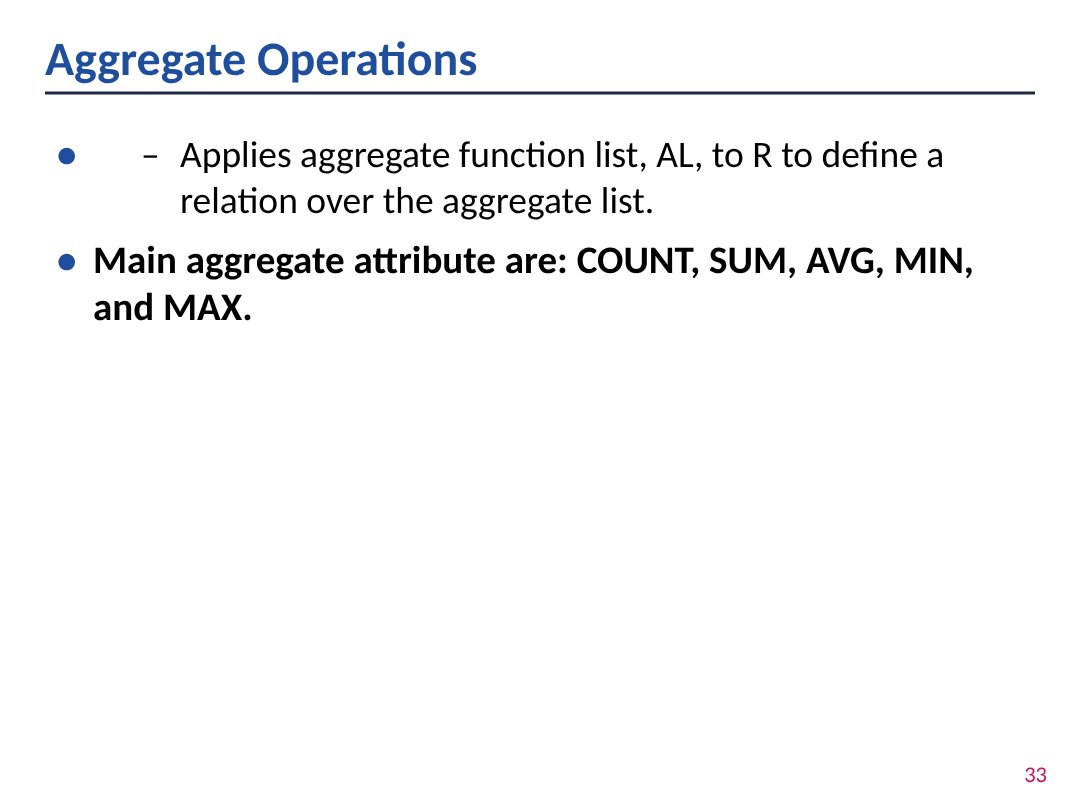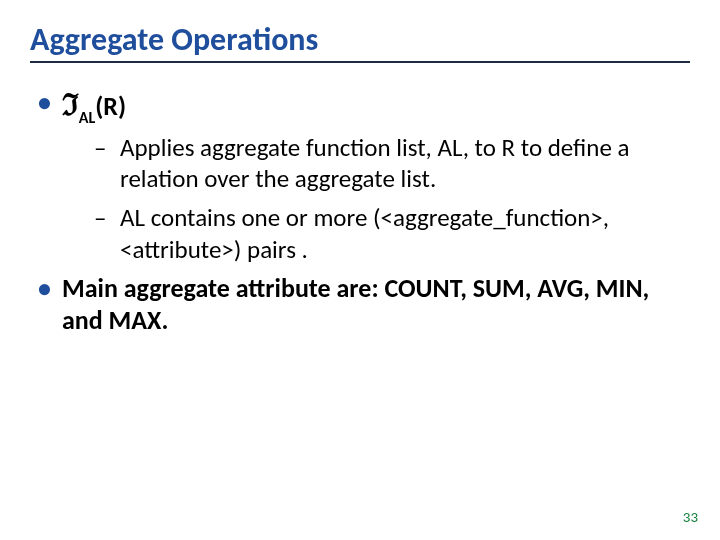--- a/index.html
+++ b/index.html
@@ -9,35 +9,31 @@
   ul.b1 { list-style: none; padding-left: 8px; }
   ul.b1 > li { position: relative; padding-left: 24px; font-size: 26px; line-height: 1.22; margin-bottom: 8px; font-weight: 700; }
   ul.b1 > li::before { content: "•"; position: absolute; left: 0; top: 0; color: #1f4e9c; font-size: 26px; }
   ul.b2 { list-style: none; padding-left: 32px; margin-top: 6px; }
   ul.b2 > li { position: relative; padding-left: 26px; font-size: 25px; line-height: 1.25; margin: 4px 0 8px 0; font-weight: 400; }
   ul.b2 > li::before { content: "–"; position: absolute; left: 0; top: 0; color: #000; }
   .formula { font-weight: 700; }
   .fsym { font-family: "Times New Roman", serif; font-size: 30px; }
   .sub { font-size: 16px; vertical-align: sub; position: relative; top: 2px; }
   .rest { font-size: 26px; }
-  .pagenum { position: absolute; right: 22px; bottom: 14px; font-size: 15px; color: #15803d; }
+  .pagenum { position: absolute; right: 22px; bottom: 14px; font-size: 15px; color: #be185d; }
 </style>
 </head>
 <body>
 
 <div class="slide">
   <div class="title">Aggregate Operations</div>
 
   <ul class="b1">
     <li>
-      <span class="formula">
-        <span class="fsym">ℑ</span><span class="sub">AL</span><span class="rest">(R)</span>
-      </span>
       <ul class="b2">
         <li>Applies aggregate function list, AL, to R to define a relation over the aggregate list.</li>
-        <li>AL contains one or more (&lt;aggregate_function&gt;, &lt;attribute&gt;) pairs .</li>
       </ul>
     </li>
     <li>Main aggregate attribute are: COUNT, SUM, AVG, MIN, and MAX.</li>
   </ul>
 
   <div class="pagenum">33</div>
 </div>
 
 </body></html>

